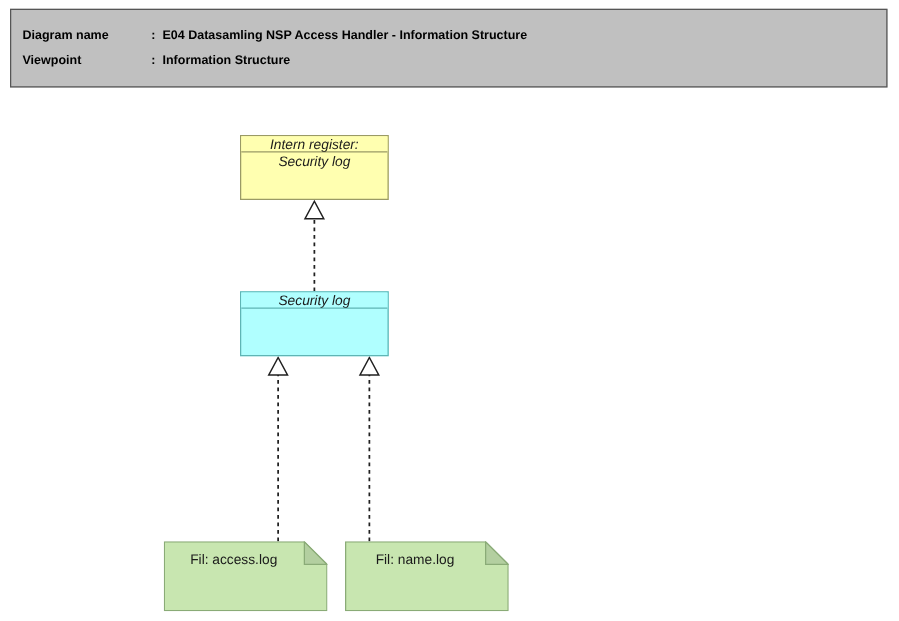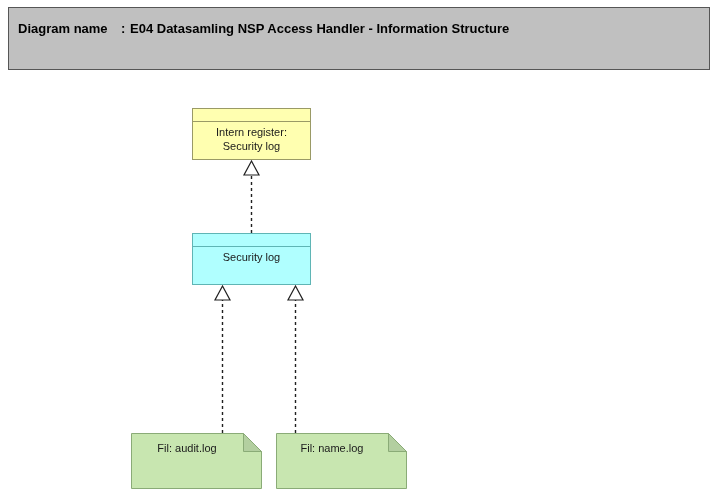--- a/index.html
+++ b/index.html
@@ -27,21 +27,21 @@
     top: 7px;
     width: 702px;
     height: 63px;
     background: #c0c0c0;
     border: 1px solid #565656;
     box-sizing: border-box;
   }
   .title-line {
     position: absolute;
     left: 9px;
-    font-size: 13px;
+    font-size: 10px;
     font-weight: bold;
     color: #000000;
     white-space: nowrap;
     line-height: 15px;
   }
   .title-line.row1 { top: 13px; }
   .title-line.row2 { top: 33px; }
   .title-label {
     display: inline-block;
     width: 103px;
@@ -63,26 +63,27 @@
     top: 0;
     right: 0;
     height: 13px;
     border-bottom: 1px solid #8a8a6a;
     box-sizing: border-box;
   }
   .node .node-label {
     position: absolute;
     left: 3px;
     right: 3px;
-    top: 16px;
+    top: 0;
     text-align: center;
     font-size: 11px;
     color: #1a1a1a;
     line-height: 14px;
     white-space: pre-line;
+    font-style: italic;
   }
 
   
   .node-yellow {
     left: 192px;
     top: 108px;
     width: 119px;
     height: 52px;
     background: #ffffb0;
     border-color: #9a9a66;
@@ -144,20 +145,23 @@
 </style>
 </head>
 <body>
 
 <div id="canvas">
 
   <div class="title-block">
     <div class="title-line row1">
       <span class="title-label">Diagram name</span><span class="title-sep">:</span><span>E04 Datasamling NSP Access Handler - Information Structure</span>
     </div>
+    <div class="title-line row2">
+      <span class="title-label">Viewpoint</span><span class="title-sep">:</span><span>Information Structure</span>
+    </div>
   </div>
 
   <svg class="conn" width="719" height="497" viewBox="0 0 719 497">
 
     <g>
       <line x1="251.5" y1="233" x2="251.5" y2="175" stroke="#202020" stroke-width="1.4" stroke-dasharray="3,3"></line>
       <polygon points="251.5,161 244,175 259,175" fill="#ffffff" stroke="#202020" stroke-width="1.2"></polygon>
     </g>
 
     <g>
@@ -180,21 +184,21 @@
   <div class="node node-cyan">
     <div class="strip"></div>
     <div class="node-label">Security log</div>
   </div>
 
   <div class="artifact artifact-access">
     <svg width="131" height="56" viewBox="0 0 131 56">
       <path d="M0.5,0.5 H112.5 L130.5,18.5 V55.5 H0.5 Z" fill="#c8e6b0" stroke="#8aab77" stroke-width="1"></path>
       <path d="M112.5,0.5 L130.5,18.5 H112.5 Z" fill="#b3cfa0" stroke="#8aab77" stroke-width="1"></path>
     </svg>
-    <div class="artifact-label">Fil: audit.log</div>
+    <div class="artifact-label">Fil: access.log</div>
   </div>
 
   <div class="artifact artifact-audit">
     <svg width="131" height="56" viewBox="0 0 131 56">
       <path d="M0.5,0.5 H112.5 L130.5,18.5 V55.5 H0.5 Z" fill="#c8e6b0" stroke="#8aab77" stroke-width="1"></path>
       <path d="M112.5,0.5 L130.5,18.5 H112.5 Z" fill="#b3cfa0" stroke="#8aab77" stroke-width="1"></path>
     </svg>
     <div class="artifact-label">Fil: name.log</div>
   </div>
 

